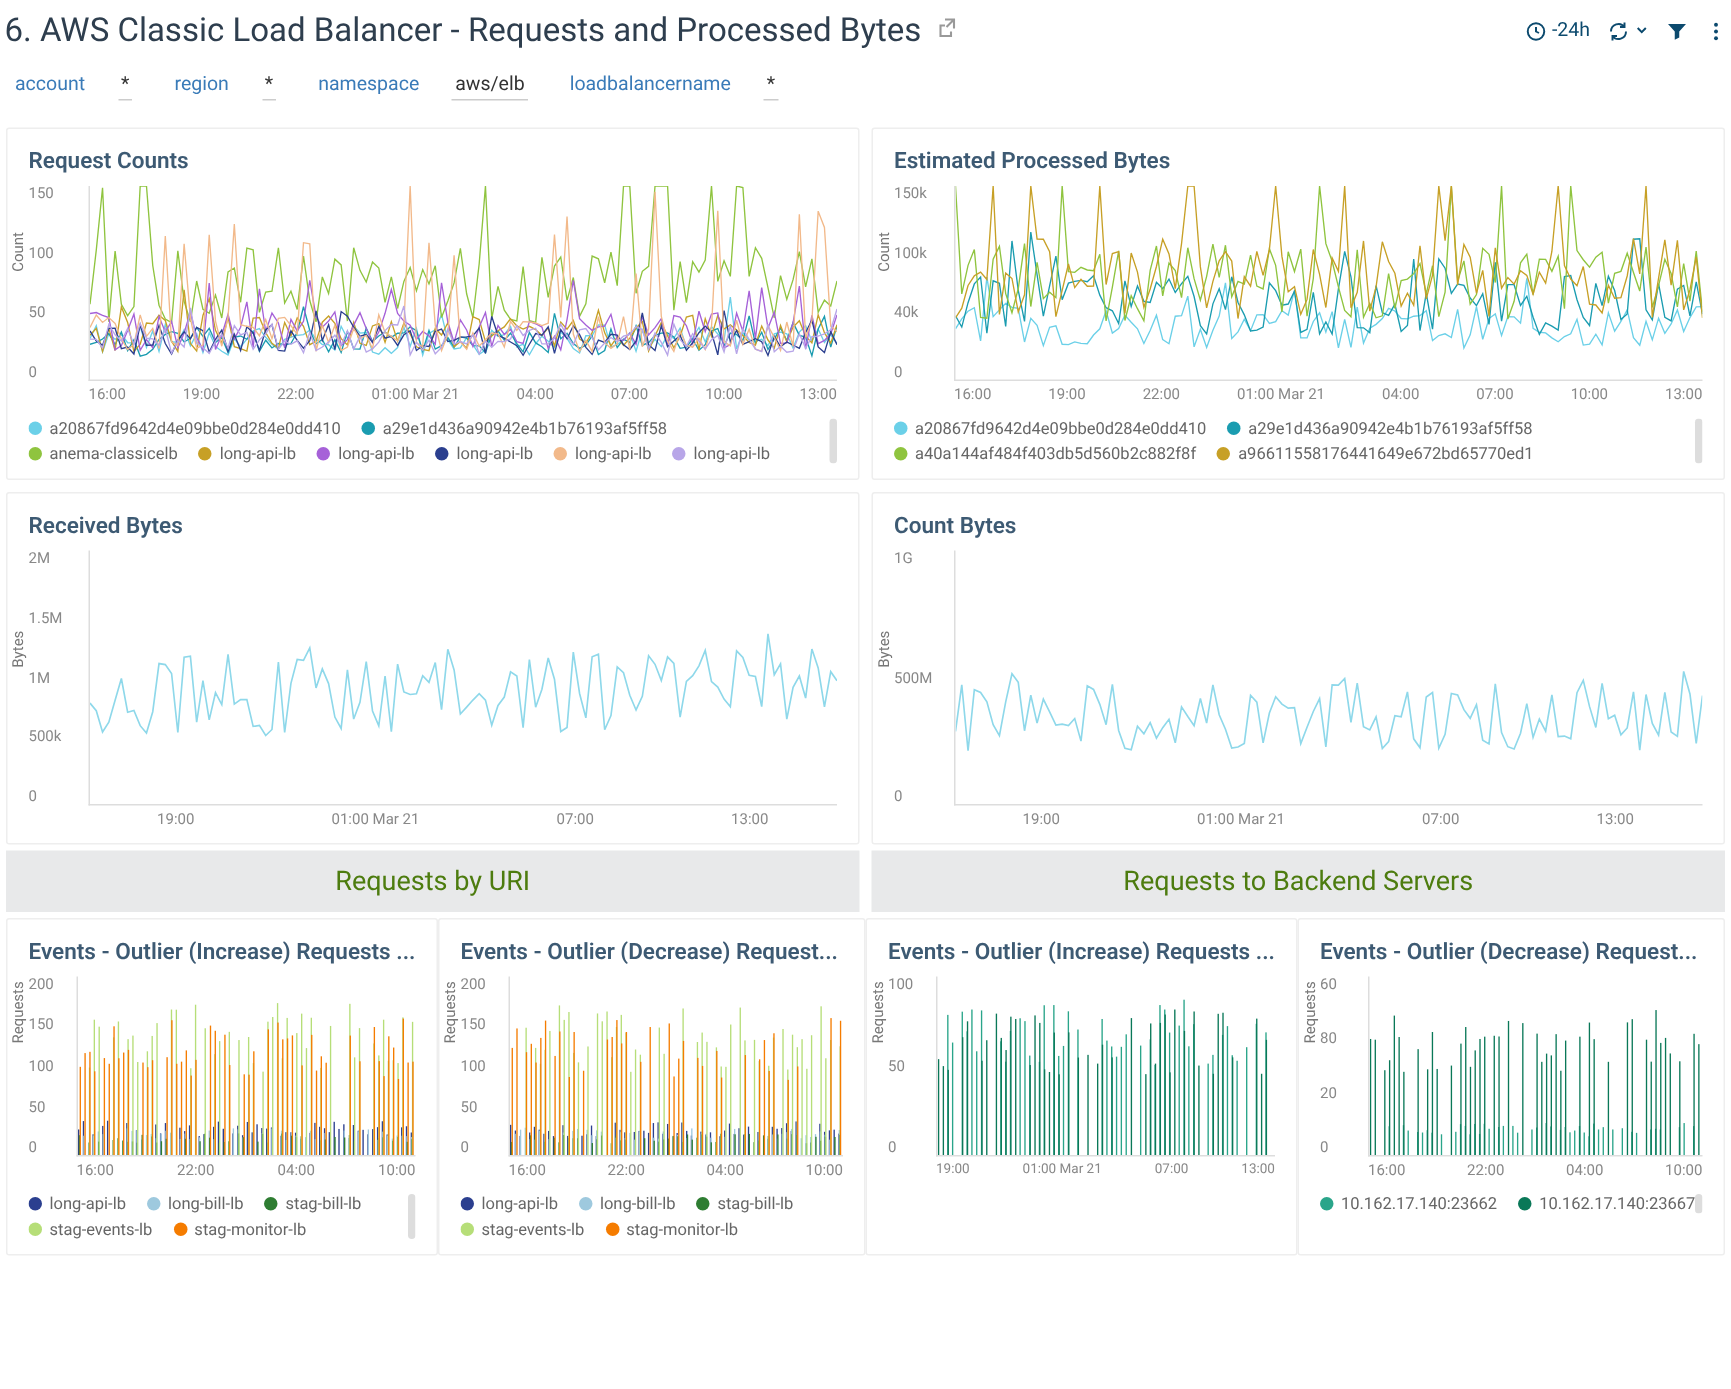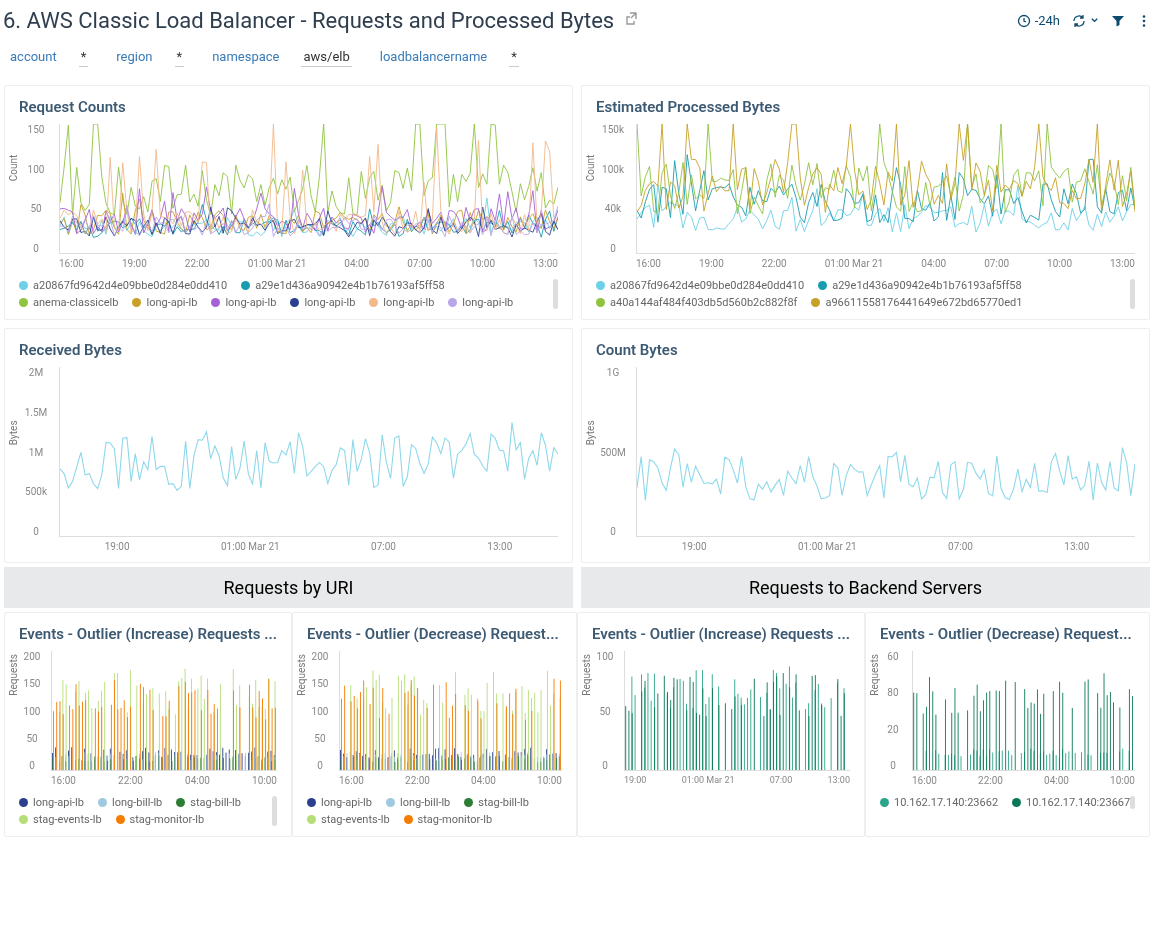--- a/index.html
+++ b/index.html
@@ -14,33 +14,33 @@
 .filter-item { display: flex; align-items: flex-start; gap: 22px; }
 .filter-label { color: #3a7bb8; }
 .filter-value { color: #333; border-bottom: 1px solid #ccc; padding: 0 2px 2px; min-width: 8px; }
 .panels { display: grid; grid-template-columns: 1fr 1fr; gap: 8px; padding: 4px; }
 .panel { background: #fff; border: 1px solid #eee; border-radius: 2px; padding: 12px 14px 10px; position: relative; }
 .panel-title { font-size: 15px; font-weight: 600; color: #3d5a73; margin-bottom: 8px; white-space: nowrap; overflow: hidden; text-overflow: ellipsis; }
 .chart-area { position: relative; height: 130px; display: flex; }
 .chart-area.small { height: 120px; }
 .chart-area.taller { height: 170px; }
 .y-axis-label { position: absolute; left: -6px; top: 50%; transform: rotate(-90deg) translateX(50%); transform-origin: left center; font-size: 10px; color: #777; }
-.y-ticks { display: flex; flex-direction: column; justify-content: space-between; align-items: center; padding-right: 6px; font-size: 10px; color: #888; width: 40px; }
+.y-ticks { display: flex; flex-direction: column; justify-content: space-between; align-items: flex-start; padding-right: 6px; font-size: 10px; color: #888; width: 40px; }
 .y-ticks.narrow { width: 32px; }
 .plot { flex: 1; border-left: 1px solid #ddd; border-bottom: 1px solid #ddd; position: relative; overflow: hidden; }
 .plot svg { position: absolute; inset: 0; width: 100%; height: 100%; }
 .x-ticks { display: flex; font-size: 10px; color: #888; margin-left: 40px; justify-content: space-between; padding-top: 4px; }
 .x-ticks.narrow { margin-left: 32px; }
 .legend { display: flex; flex-wrap: wrap; gap: 4px 14px; margin-top: 10px; font-size: 11px; color: #666; max-height: 44px; overflow: hidden; position: relative; }
 .legend.one-line { max-height: 40px; }
 .legend-item { display: flex; align-items: center; gap: 5px; }
 .legend-dot { width: 9px; height: 9px; border-radius: 50%; flex-shrink: 0; }
 .legend-scroll { position: absolute; right: 0; top: 0; bottom: 0; width: 5px; background: #ddd; border-radius: 3px; }
 .section-headers { display: grid; grid-template-columns: 1fr 1fr; gap: 8px; padding: 0 4px; }
-.section-header { background: #e8e9ea; text-align: center; padding: 10px; font-size: 18px; color: #000000; }
+.section-header { background: #e8e9ea; text-align: center; padding: 10px; font-size: 18px; color: #4d7c0f; }
 .quad-panels { display: grid; grid-template-columns: 1fr 1fr 1fr 1fr; gap: 0; padding: 4px; }
 </style>
 </head>
 <body>
 
 <div class="header">
   <div class="title-row">
     <span class="title">6. AWS Classic Load Balancer - Requests and Processed Bytes</span>
     <span class="export-icon">
       <svg width="16" height="16" viewBox="0 0 16 16" fill="none" stroke="currentColor" stroke-width="1.4">

